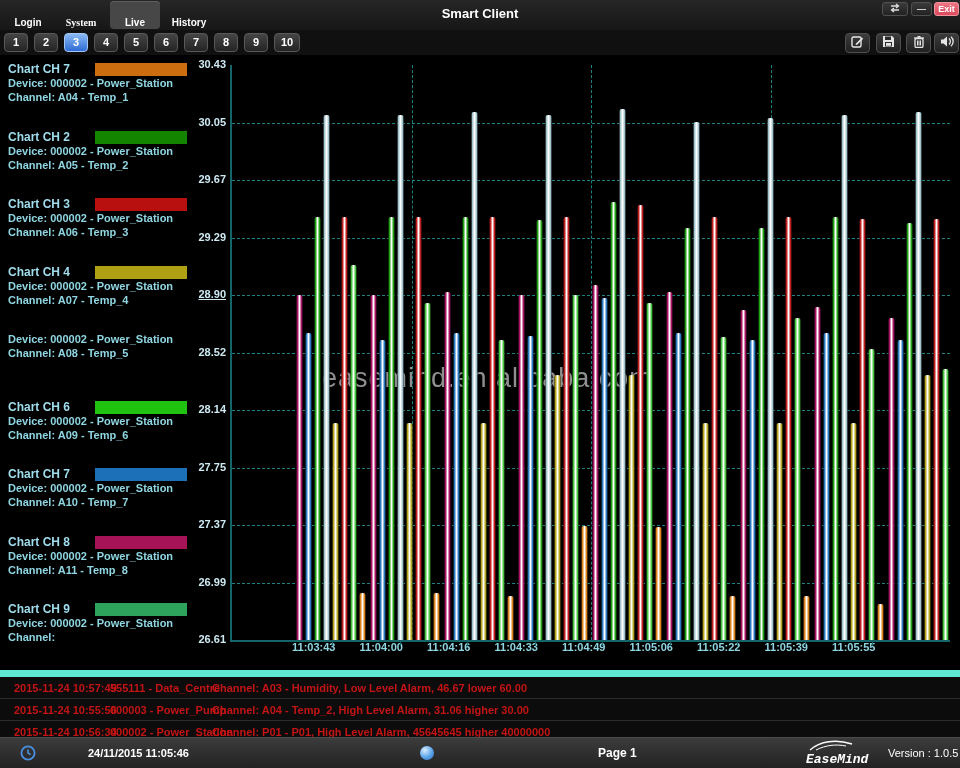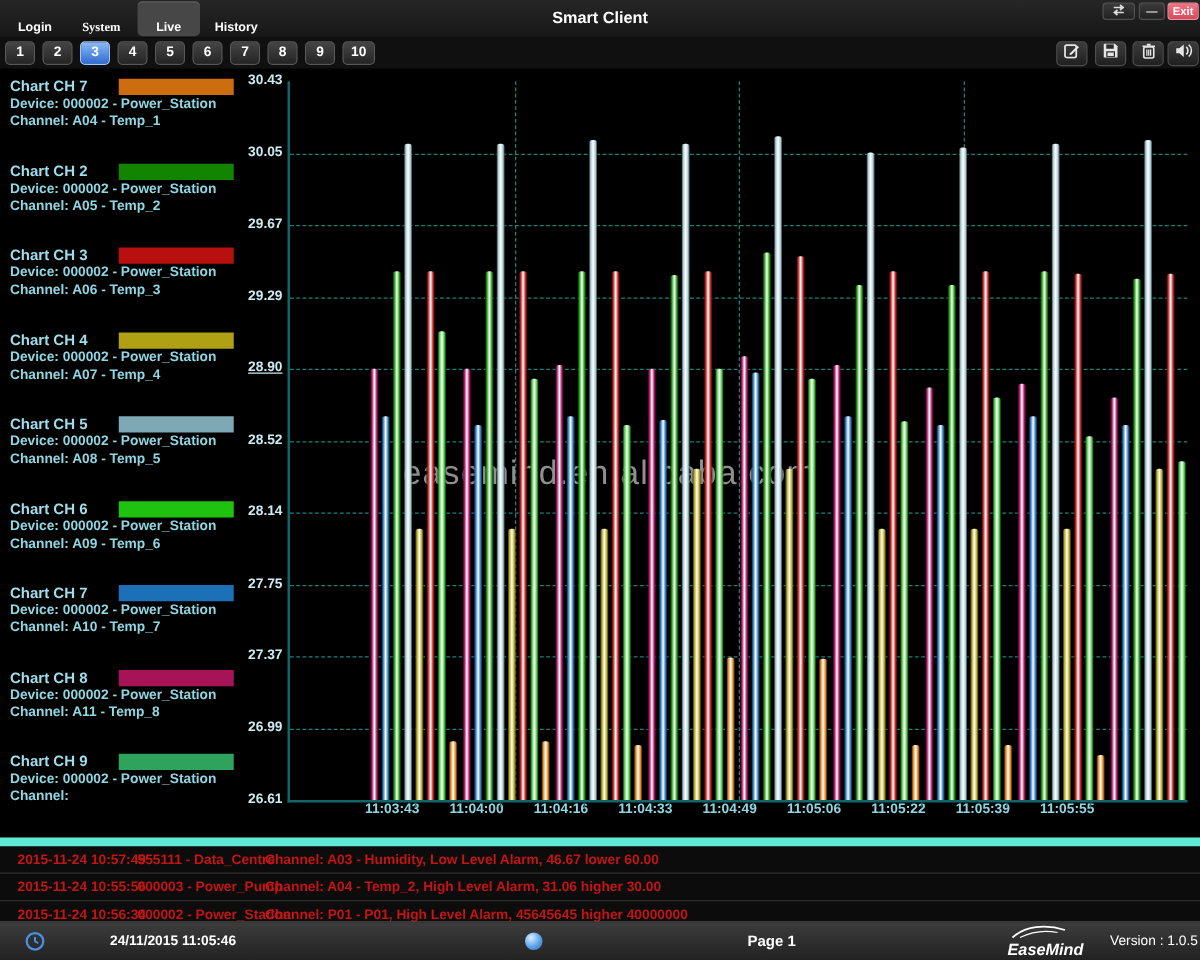--- a/index.html
+++ b/index.html
@@ -61,21 +61,21 @@
   .alarm-row span { position:absolute; top:5px; white-space:nowrap; }
   .a-time { left:14px; } .a-dev { left:110px; } .a-msg { left:212px; }
 
   
   .status { position:absolute; top:737px; left:0; width:960px; height:31px;
             background:linear-gradient(#3c3c3c,#222); border-top:1px solid #4c4c4c;
             color:#fff; font-size:11px; font-weight:bold; }
   .status .abs { position:absolute; white-space:nowrap; }
   .sphere { width:14px; height:14px; border-radius:50%;
             background:radial-gradient(circle at 35% 30%, #d9ecff, #5aa2e8 55%, #2f6fc0); }
-  .brand-text { font-family:Liberation Sans, sans-serif; font-style:italic; font-weight:bold;
+  .brand-text { font-family:Liberation Mono, monospace; font-style:italic; font-weight:bold;
                 font-size:13px; color:#fff; }
 </style>
 </head>
 <body>
 
 <div class="window">
 
   <div class="header">
     <div class="nav-btn" style="left:6px;width:44px;">
       <span class="ic">
@@ -289,21 +289,20 @@
         <div class="row1"><span class="t">Chart CH 3</span><span class="swatch" style="background: rgb(184, 15, 15);"></span></div>
         <div>Device: 000002 - Power_Station</div>
         <div>Channel: A06 - Temp_3</div>
       </div>
       <div class="leg" style="top: 209.5px;">
         <div class="row1"><span class="t">Chart CH 4</span><span class="swatch" style="background: rgb(175, 160, 20);"></span></div>
         <div>Device: 000002 - Power_Station</div>
         <div>Channel: A07 - Temp_4</div>
       </div>
       <div class="leg" style="top: 277px;">
-        <div class="row1"><span class="t">Chart CH 5</span><span class="swatch" style="background: rgb(126, 168, 180);"></span></div>
         <div>Device: 000002 - Power_Station</div>
         <div>Channel: A08 - Temp_5</div>
       </div>
       <div class="leg" style="top: 344.5px;">
         <div class="row1"><span class="t">Chart CH 6</span><span class="swatch" style="background: rgb(31, 194, 15);"></span></div>
         <div>Device: 000002 - Power_Station</div>
         <div>Channel: A09 - Temp_6</div>
       </div>
       <div class="leg" style="top: 412px;">
         <div class="row1"><span class="t">Chart CH 7</span><span class="swatch" style="background: rgb(28, 112, 184);"></span></div>

